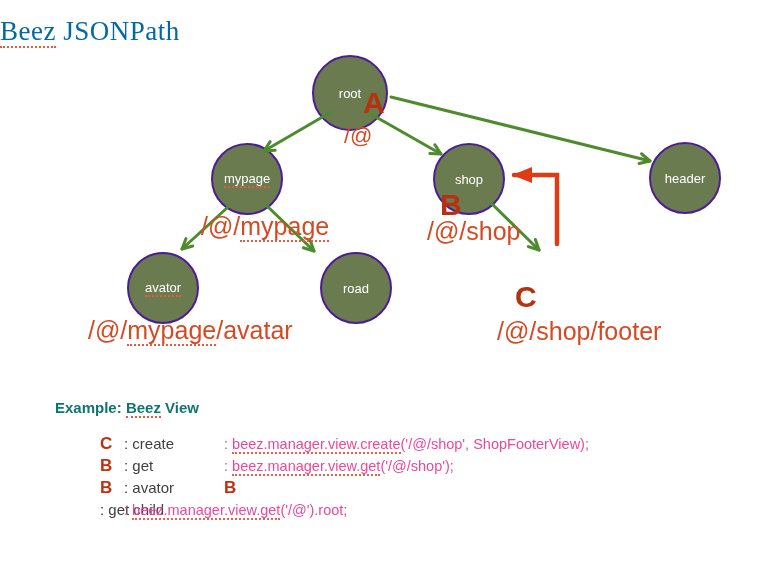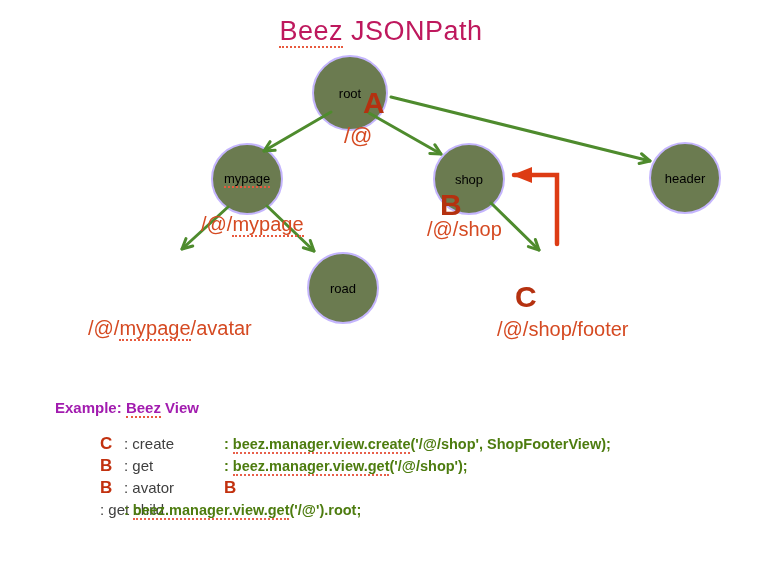--- a/index.html
+++ b/index.html
@@ -1,80 +1,83 @@
 <!DOCTYPE html>
 <html><head>
 <meta charset="utf-8">
 <style>
   html,body{margin:0;padding:0;background:#fff;}
   body{width:762px;height:572px;position:relative;overflow:hidden;
        font-family:"Liberation Sans","DejaVu Sans",sans-serif;}
   .canvas{position:absolute;inset:0;}
 
   
-  .title{position:absolute;left:0;top:16px;width:762px;margin:0;text-align:center;
-         font-size:27px;font-weight:400;color:#be185d;letter-spacing:.5px;z-index:2;}
+  .title{position:absolute;left:0;top:16px;width:762px;margin:0;
+         font-size:27px;font-weight:400;color:#0369a1;letter-spacing:.5px;z-index:2;font-family:Liberation Serif, serif;}
   .sp{border-bottom:2px dotted #e85a3e;padding-bottom:0px;}
 
   
-  .node{position:absolute;border-radius:50%;background:#6b7b50;border:2px solid #c4b5fd;
+  .node{position:absolute;border-radius:50%;background:#6b7b50;border:2px solid #4c1d95;
         box-sizing:border-box;display:flex;align-items:center;justify-content:center;
-        color:#000000;font-size:13px;z-index:3;}
+        color:#ffffff;font-size:13px;z-index:3;}
   #node-root  {left:312px;top:55px; width:76px;height:76px;}
   #node-mypage{left:211px;top:143px;width:72px;height:72px;}
   #node-shop  {left:433px;top:143px;width:72px;height:72px;}
   #node-header{left:649px;top:142px;width:72px;height:72px;}
   #node-avator{left:127px;top:252px;width:72px;height:72px;}
-  #node-road  {left:307px;top:252px;width:72px;height:72px;align-items:center;}
+  #node-road  {left:320px;top:252px;width:72px;height:72px;align-items:center;}
   #node-footer{left:523px;top:248px;width:72px;height:72px;}
 
   
   .edges{position:absolute;left:0;top:0;z-index:5;pointer-events:none;}
 
   
   .marker-letter{position:absolute;color:#b53110;font-weight:700;font-size:30px;z-index:6;line-height:1;}
   #marker-a{left:363px;top:88px;}
   #marker-b{left:440px;top:190px;}
   #marker-c{left:515px;top:282px;}
-  .rpath{position:absolute;color:#d54a22;font-size:20px;z-index:6;line-height:1.1;white-space:nowrap;}
+  .rpath{position:absolute;color:#d54a22;font-size:25px;z-index:6;line-height:1.1;white-space:nowrap;}
   #p-root  {left:344px;top:124px;font-size:22px;}
   #p-mypage{left:201px;top:213px;}
   #p-shop  {left:427px;top:218px;}
   #p-avatar{left:88px; top:317px;}
   #p-road  {left:263px;top:326px;}
   #p-footer{left:497px;top:318px;}
 
   
-  .example-heading{position:absolute;left:55px;top:399px;font-size:15px;font-weight:700;color:#a21caf;z-index:2;}
+  .example-heading{position:absolute;left:55px;top:399px;font-size:15px;font-weight:700;color:#0f766e;z-index:2;}
   .example-rows{position:absolute;left:100px;top:433px;display:grid;
                 grid-template-columns:24px 100px auto;column-gap:0;row-gap:0;z-index:2;}
   .example-rows .cell{line-height:22px;white-space:nowrap;}
   .row-letter{color:#c2310f;font-weight:700;font-size:17px;}
   .row-op{color:#3f3f3f;font-weight:400;font-size:15px;}
-  .row-code{color:#4d7c0f;font-weight:700;font-size:14.5px;}
+  .row-code{color:#ec4899;font-weight:400;font-size:14.5px;}
   .row-code .sp{border-bottom:2px dotted #e8604a;}
 </style>
 </head>
 <body>
 
 <div class="canvas">
 
   <h1 class="title"><span class="sp">Beez</span><span> JSONPath</span></h1>
 
   <div class="node" id="node-root">
       <span>root</span>
     </div>
   <div class="node" id="node-mypage">
       <span class="sp">mypage</span>
     </div>
   <div class="node" id="node-shop">
       <span>shop</span>
     </div>
   <div class="node" id="node-header">
       <span>header</span>
+    </div>
+  <div class="node" id="node-avator">
+      <span class="sp">avator</span>
     </div>
   <div class="node" id="node-road">
       <span>road</span>
     </div>
 
   <svg class="edges" width="762" height="572" viewBox="0 0 762 572">
     <defs>
       <marker id="gHead" markerUnits="userSpaceOnUse" markerWidth="18" markerHeight="18" refX="13" refY="8" orient="auto">
         <path d="M3,3 L13,8 L3,13" fill="none" stroke="#4e8b2d" stroke-width="3" stroke-linecap="round" stroke-linejoin="round"></path>
       </marker>

